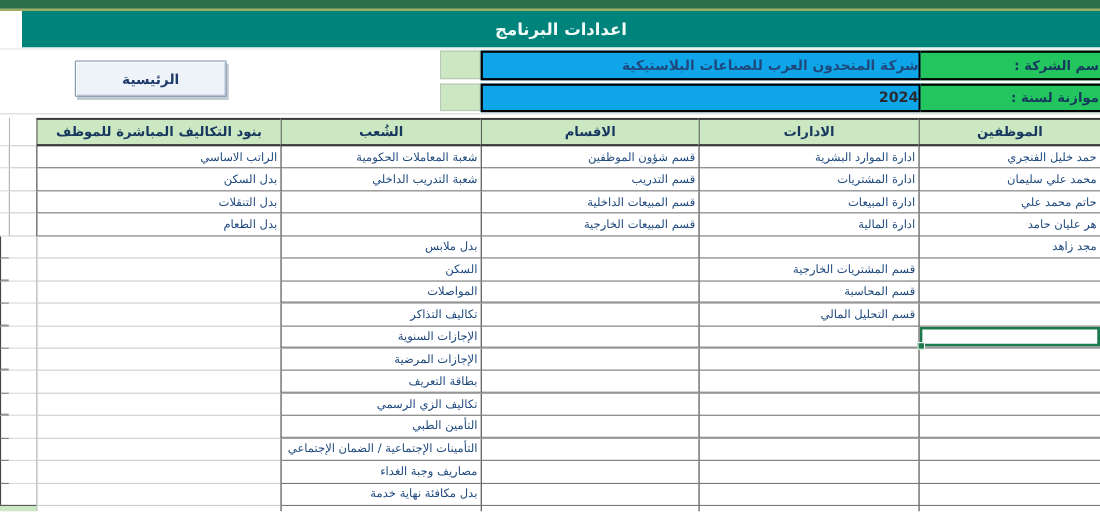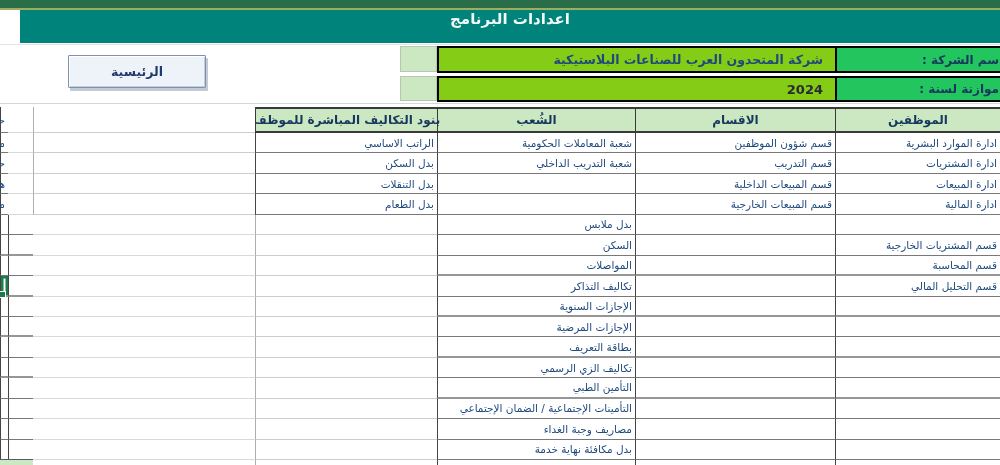--- a/index.html
+++ b/index.html
@@ -4,37 +4,37 @@
 <style>
   html,body{margin:0;padding:0;}
   body{
     width:1000px;height:465px;overflow:hidden;background:#ffffff;
     font-family:"DejaVu Sans",sans-serif;position:relative;
   }
   .top-strip{position:absolute;left:0;top:0;width:1000px;height:8px;background:#2a6e49;}
   .top-sep{position:absolute;left:0;top:8px;width:1000px;height:2px;background:#9fae5e;}
   .title-bar{
     position:absolute;left:20px;top:10px;width:980px;height:33px;background:#00837b;
-    display:flex;align-items:flex-start;justify-content:center;
+    display:flex;align-items:center;justify-content:center;
   }
   .title-bar span{color:#f2fbf8;font-size:15px;font-weight:bold;}
   .under-line{position:absolute;left:0;top:44px;width:1000px;height:1px;background:#e2e6e2;}
   .home-btn{
     position:absolute;left:68px;top:55px;width:138px;height:33px;
     background:#eef2f9;border:1px solid #7f91ad;border-radius:1px;
     box-shadow:inset 1px 1px 0 #ffffff,inset -1px -1px 0 #c3cddb,2px 3px 0 rgba(145,158,176,.55);
     font-family:"DejaVu Sans",sans-serif;font-size:12.5px;font-weight:bold;color:#203a6b;cursor:pointer;
   }
   .sliver{position:absolute;left:400px;width:37px;background:#cbe8c2;border:1px solid #b9c6b4;box-sizing:border-box;}
   .sliver.s1{top:46px;height:26px;}
   .sliver.s2{top:76px;height:25px;}
   .value-box{
-    position:absolute;left:437px;width:400px;background:#84cc16;border:2px solid #000000;
+    position:absolute;left:437px;width:400px;background:#0ea5e9;border:2px solid #000000;
     box-sizing:border-box;display:flex;align-items:center;justify-content:flex-start;
-    padding:0 12px;white-space:nowrap;overflow:hidden;
+    padding:0 0;white-space:nowrap;overflow:hidden;
   }
   .value-box.company{top:46px;height:27px;font-size:12.5px;font-weight:bold;color:#1f497d;}
   .value-box.year{top:76px;height:26px;font-size:13px;color:#2a2a33;font-weight:bold;}
   .label-cell{
     position:absolute;left:837px;width:163px;background:#22c55e;
     border-top:2px solid #000;border-bottom:2px solid #000;box-sizing:border-box;
     display:flex;align-items:center;justify-content:flex-start;
     font-size:12px;font-weight:bold;color:#17375e;white-space:nowrap;overflow:hidden;padding:0 1px;
   }
   .label-cell.company{top:46px;height:27px;}
@@ -99,20 +99,21 @@
     <span>2024</span>
   </div>
   <div class="label-cell year" dir="rtl">
     <span>موازنة لسنة :</span>
   </div>
 
   <div class="hline"></div>
 
   <div class="sheet" dir="rtl">
     <div class="cell h">الموظفين</div>
+    <div class="cell h">الادارات</div>
     <div class="cell h">الاقسام</div>
     <div class="cell h">الشُعب</div>
     <div class="cell h">بنود التكاليف المباشرة للموظف</div>
     <div class="cell hn"></div>
     <div class="cell ht"></div>
   <div class="cell d">حمد خليل الفنجري</div>
       <div class="cell d">ادارة الموارد البشرية</div>
       <div class="cell d">قسم شؤون الموظفين</div>
       <div class="cell d">شعبة المعاملات الحكومية</div>
       <div class="cell d">الراتب الاساسي</div>

